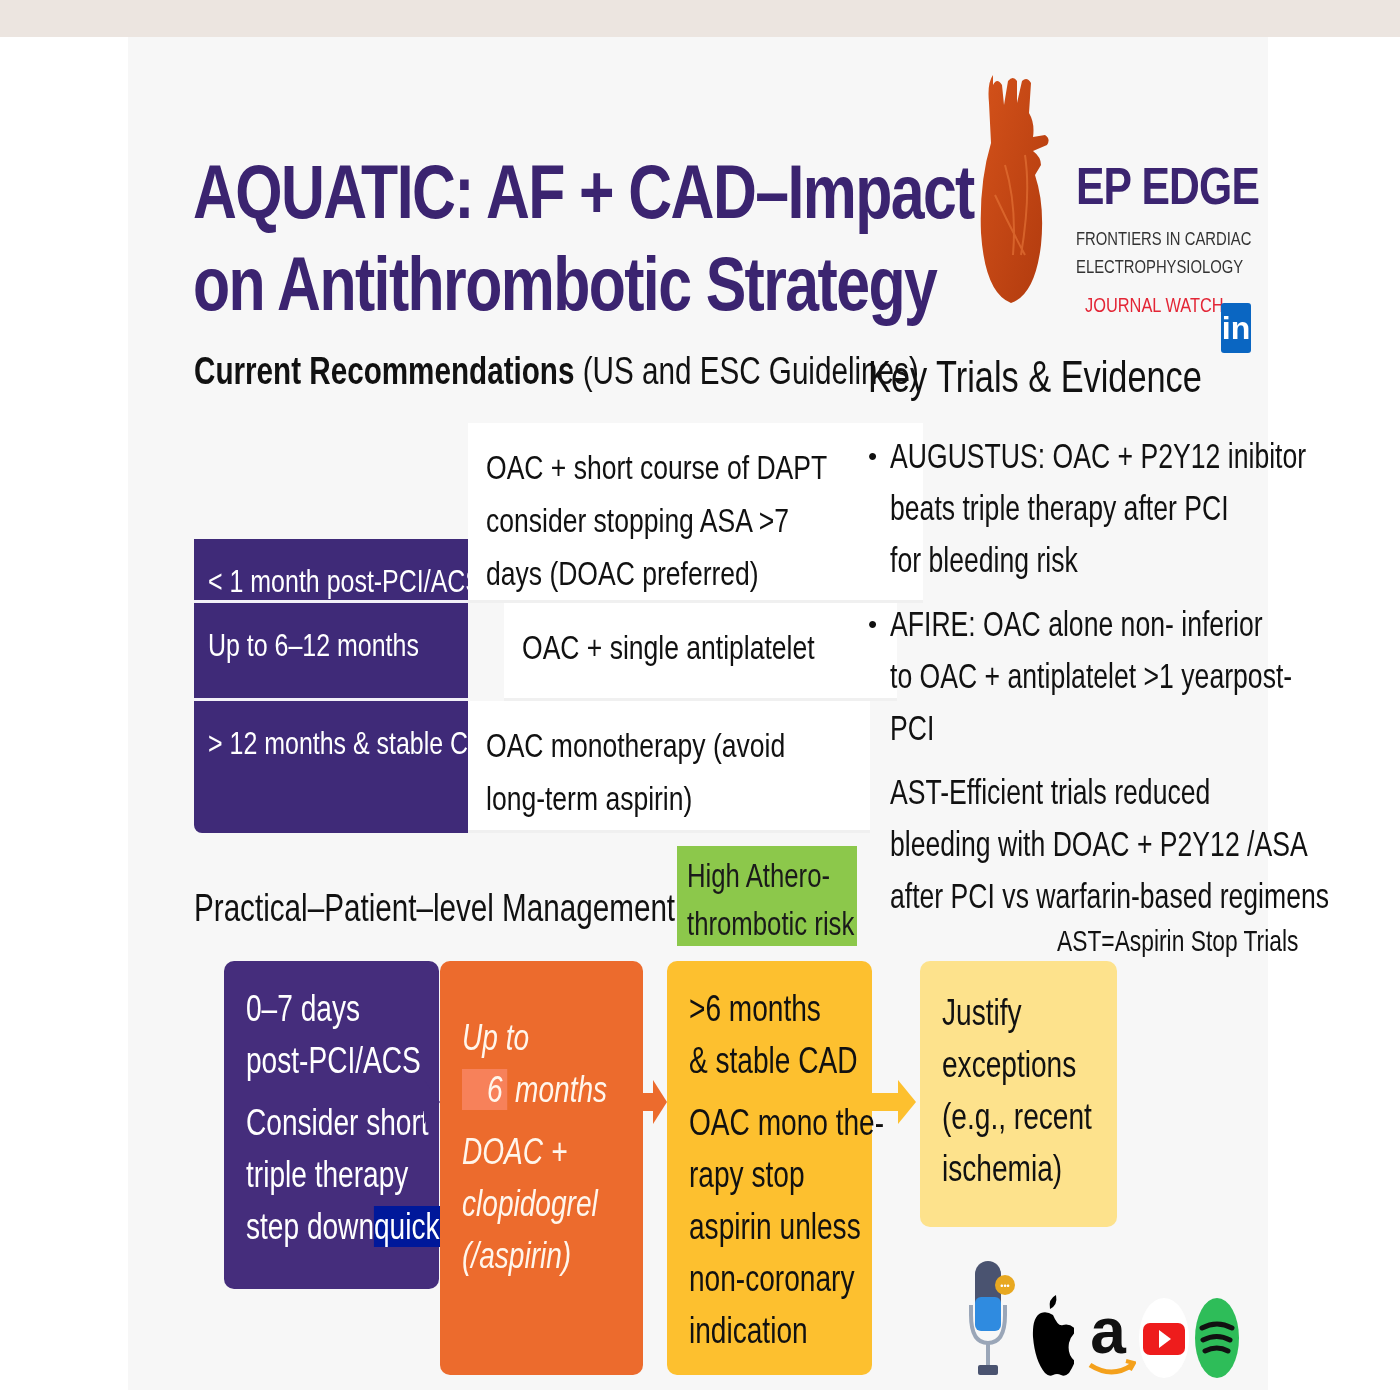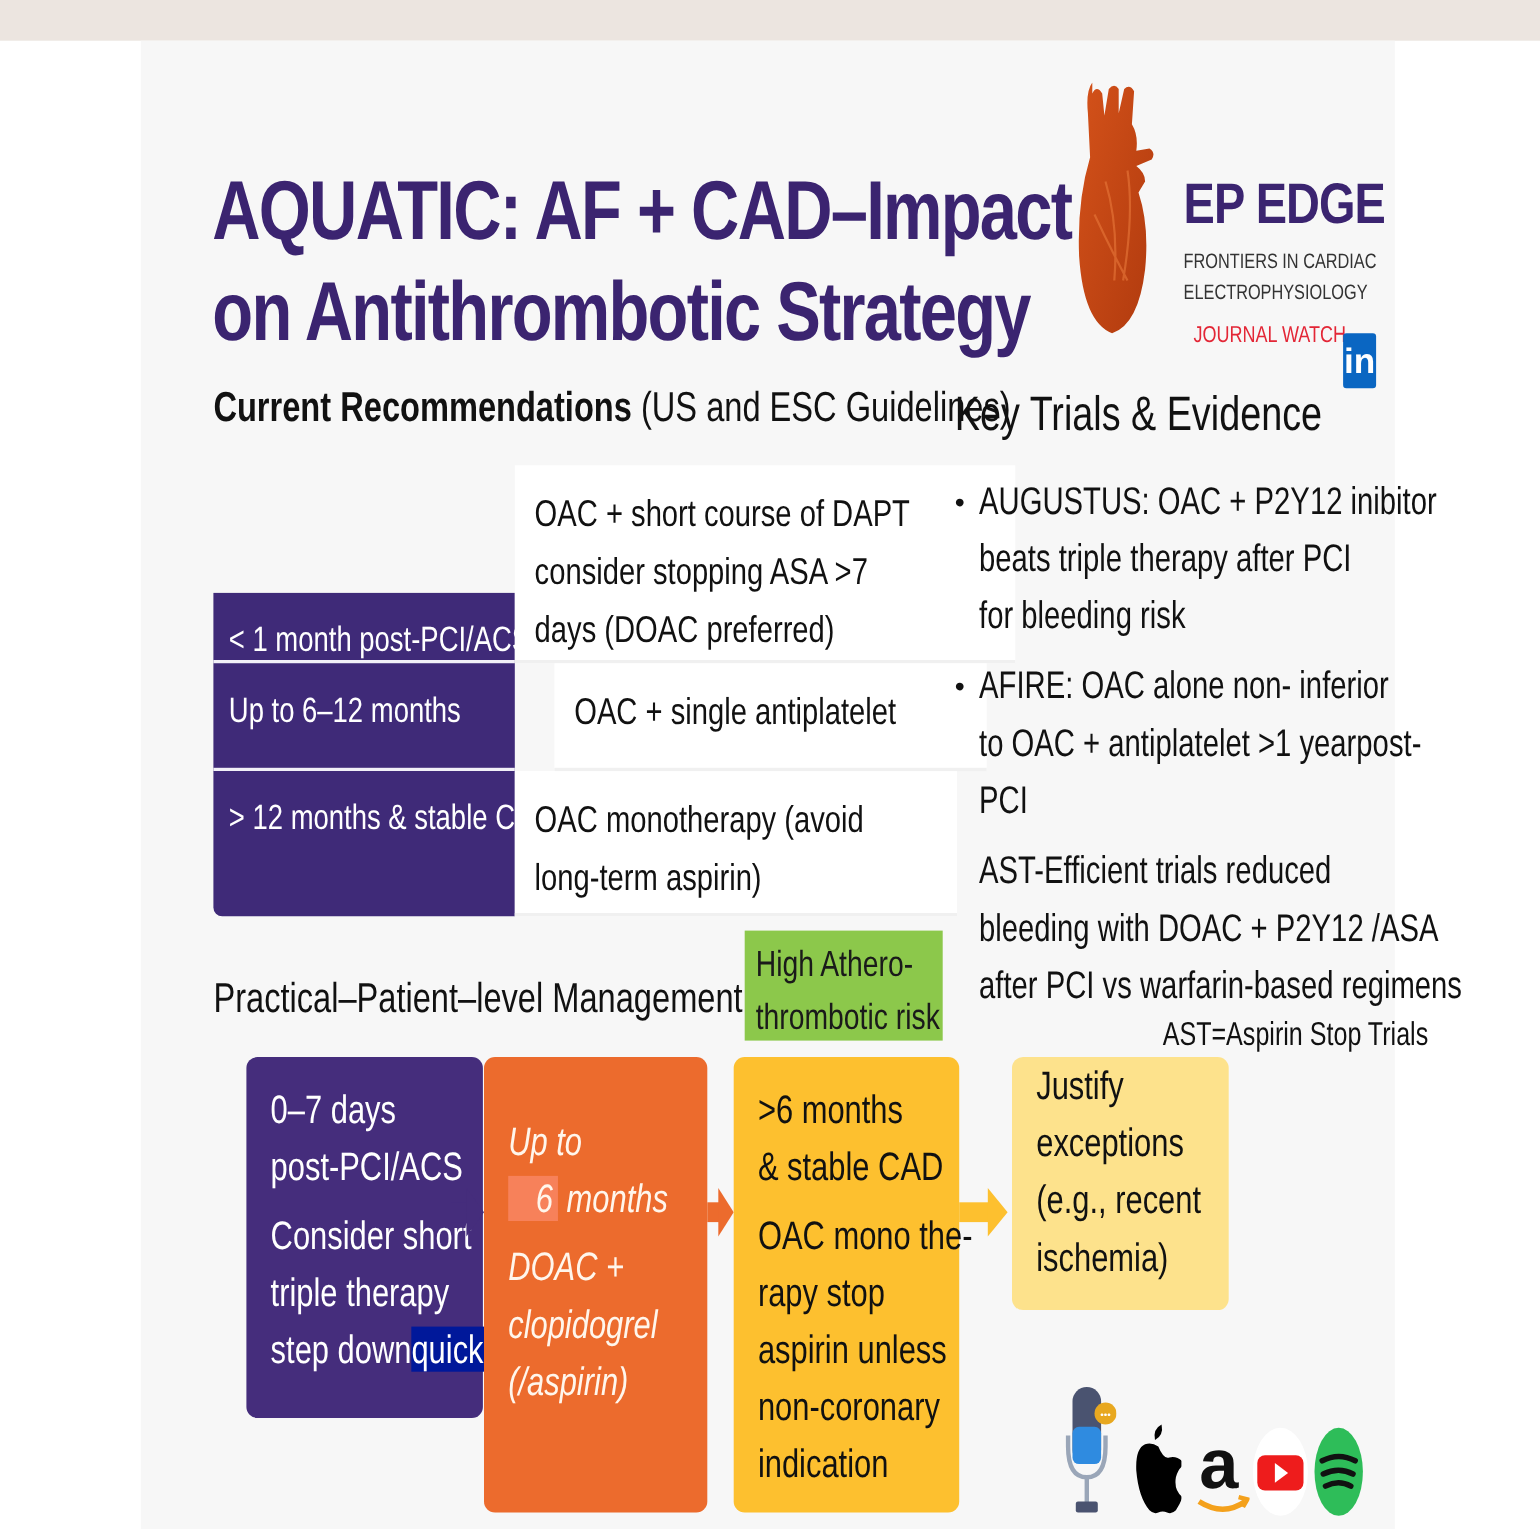--- a/index.html
+++ b/index.html
@@ -49,21 +49,21 @@
 
   .risk-badge { position: absolute; left: 677px; top: 846px; width: 180px; height: 100px; background: #8cc84b; color: #1a1a1a; font-size: 33px; line-height: 48px; padding: 6px 0 0 10px; }
   .risk-badge span { display: block; transform: scaleX(0.78); transform-origin: left top; white-space: nowrap; }
 
   
   .flow-box { position: absolute; border-radius: 10px; font-size: 36px; line-height: 52px; padding-left: 22px; }
   .flow-box .ln { display: block; transform: scaleX(0.78); transform-origin: left top; white-space: nowrap; }
   .fb1 { left: 195px; top: 961px; width: 215px; height: 328px; background: #452d7c; color: #fff; padding-top: 22px; margin-left: 29px; }
   .fb2 { left: 440px; top: 961px; width: 203px; height: 414px; background: #ec6b2d; color: #fff6ec; padding-top: 51px; font-style: italic; }
   .fb3 { left: 667px; top: 961px; width: 205px; height: 414px; background: #fdc02f; color: #111; padding-top: 22px; }
-  .fb4 { left: 920px; top: 961px; width: 197px; height: 230px; background: #fde28c; color: #111; }
+  .fb4 { left: 920px; top: 961px; width: 197px; height: 266px; background: #fde28c; color: #111; padding-top: 26px; }
   .gap { height: 10px; }
 
   .hl-blue { background: #00189a; color: #fff; }
   .hl-coral { background: #f7815a; padding: 0 6px 0 32px; }
 
   .arrow { position: absolute; width: 0; height: 0; }
   .arrow .shaft { position: absolute; height: 18px; }
   .arrow .head { position: absolute; width: 0; height: 0; border-top: 22px solid transparent; border-bottom: 22px solid transparent; }
   .a1 .shaft { left: 410px; top: 1093px; width: 16px; background: #452d7c; }
   .a1 .head { left: 424px; top: 1080px; border-left: 16px solid #452d7c; }

